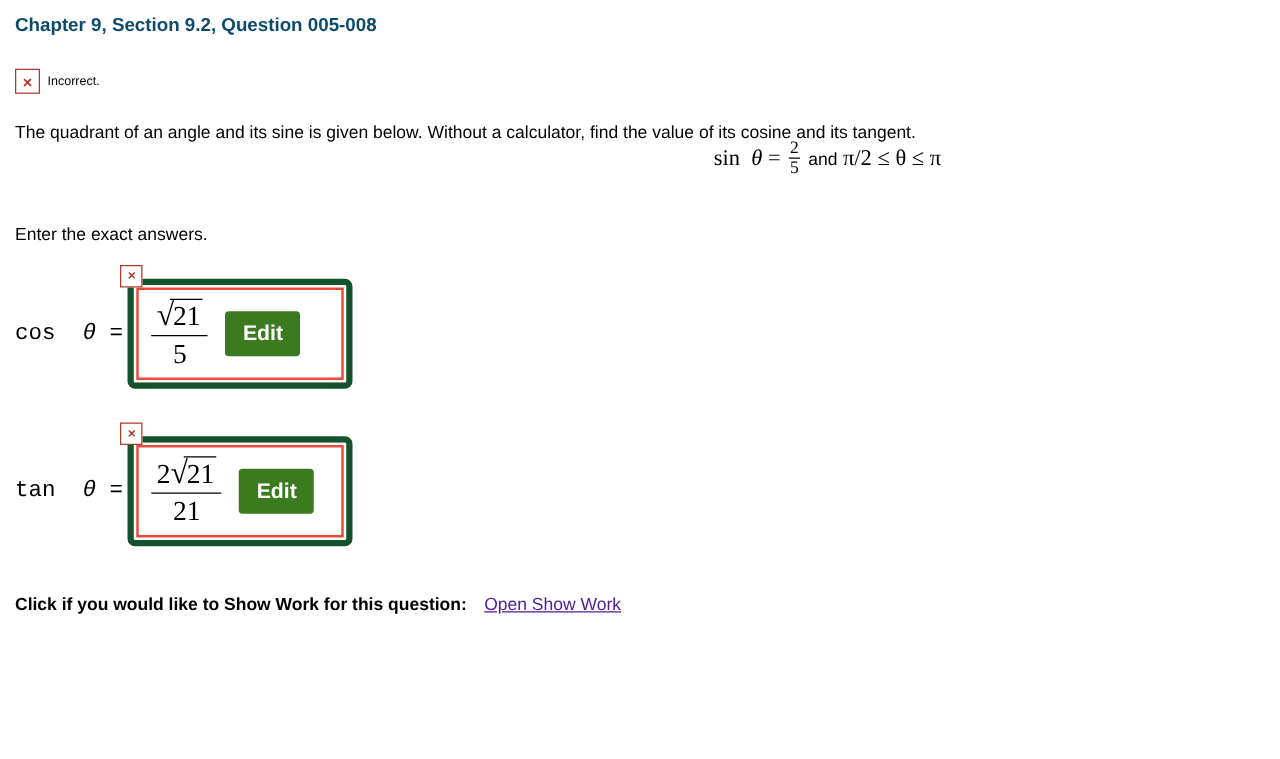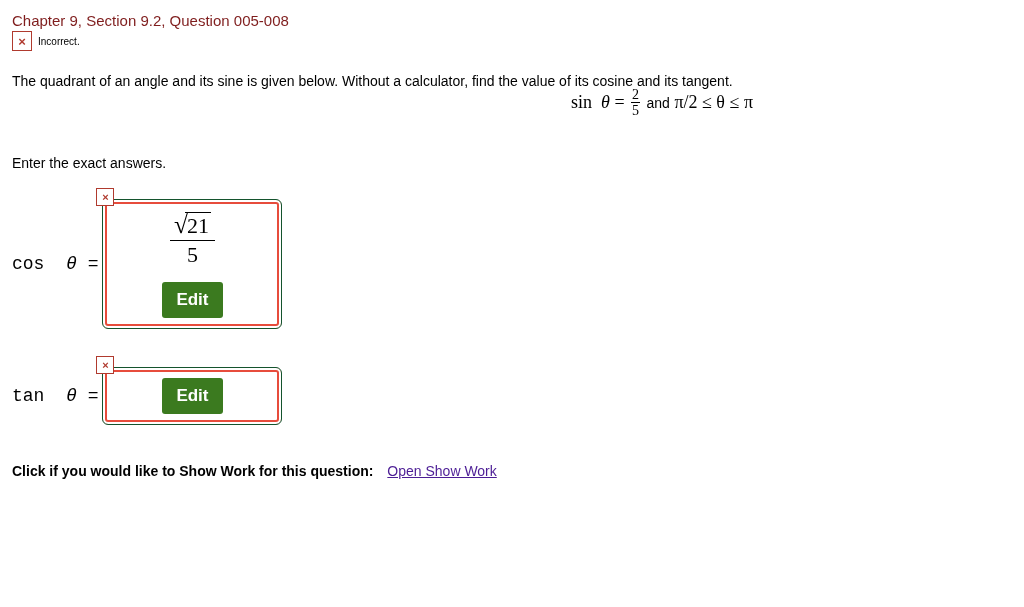--- a/index.html
+++ b/index.html
@@ -6,24 +6,24 @@
     font-family: Verdana, Arial, sans-serif;
     font-size: 14px;
     margin: 0;
     padding: 12px;
     color: #000;
     background: #fff;
     width: 1024px;
     box-sizing: border-box;
   }
   .title {
-    color: #7f1d1d;
-    font-weight: normal;
+    color: #0c4a6e;
+    font-weight: bold;
     font-size: 15px;
-    margin-bottom: 2px;
+    margin-bottom: 26px;
   }
   .status-row {
     display: flex;
     align-items: center;
     gap: 6px;
     margin-bottom: 22px;
   }
   .x-box {
     width: 18px;
     height: 18px;
@@ -69,32 +69,31 @@
   .math-label {
     font-family: Liberation Mono, monospace;
     font-size: 18px;
     margin-right: 4px;
     white-space: nowrap;
   }
   .input-wrap {
     position: relative;
   }
   .input-box {
-    border: 1px solid #14532d;
+    border: 5px solid #14532d;
     border-radius: 6px;
     box-shadow: inset 0 0 0 2px #fff, inset 0 0 0 4px #e74c3c;
     padding: 10px 14px;
     display: flex;
     align-items: center;
     gap: 14px;
     background: #fff;
     min-width: 180px;
     min-height: 56px;
     box-sizing: border-box;
-    flex-direction: column;
   }
   .mini-x {
     position: absolute;
     top: -11px;
     left: -6px;
     width: 16px;
     height: 16px;
     border: 1px solid #b03a2e;
     background: #fff;
     color: #b03a2e;
@@ -231,20 +230,28 @@
 
 <div class="answer-row">
   <span class="math-label">
     <span>tan</span>&nbsp;
     <span class="theta">θ</span>
     <span>=</span>
   </span>
   <div class="input-wrap">
     <div class="mini-x">×</div>
     <div class="input-box">
+      <div class="math-expr">
+        <span class="frac">
+          <span class="num">
+            <span>2</span><span class="sqrt"><span class="radical">√</span><span class="radicand">21</span></span>
+          </span>
+          <span class="den">21</span>
+        </span>
+      </div>
       <button class="edit-btn">Edit</button>
     </div>
   </div>
 </div>
 
 <div class="show-work-line">
   <span>Click if you would like to Show Work for this question:</span>
   <a class="show-work-link">Open Show Work</a>
 </div>
 

